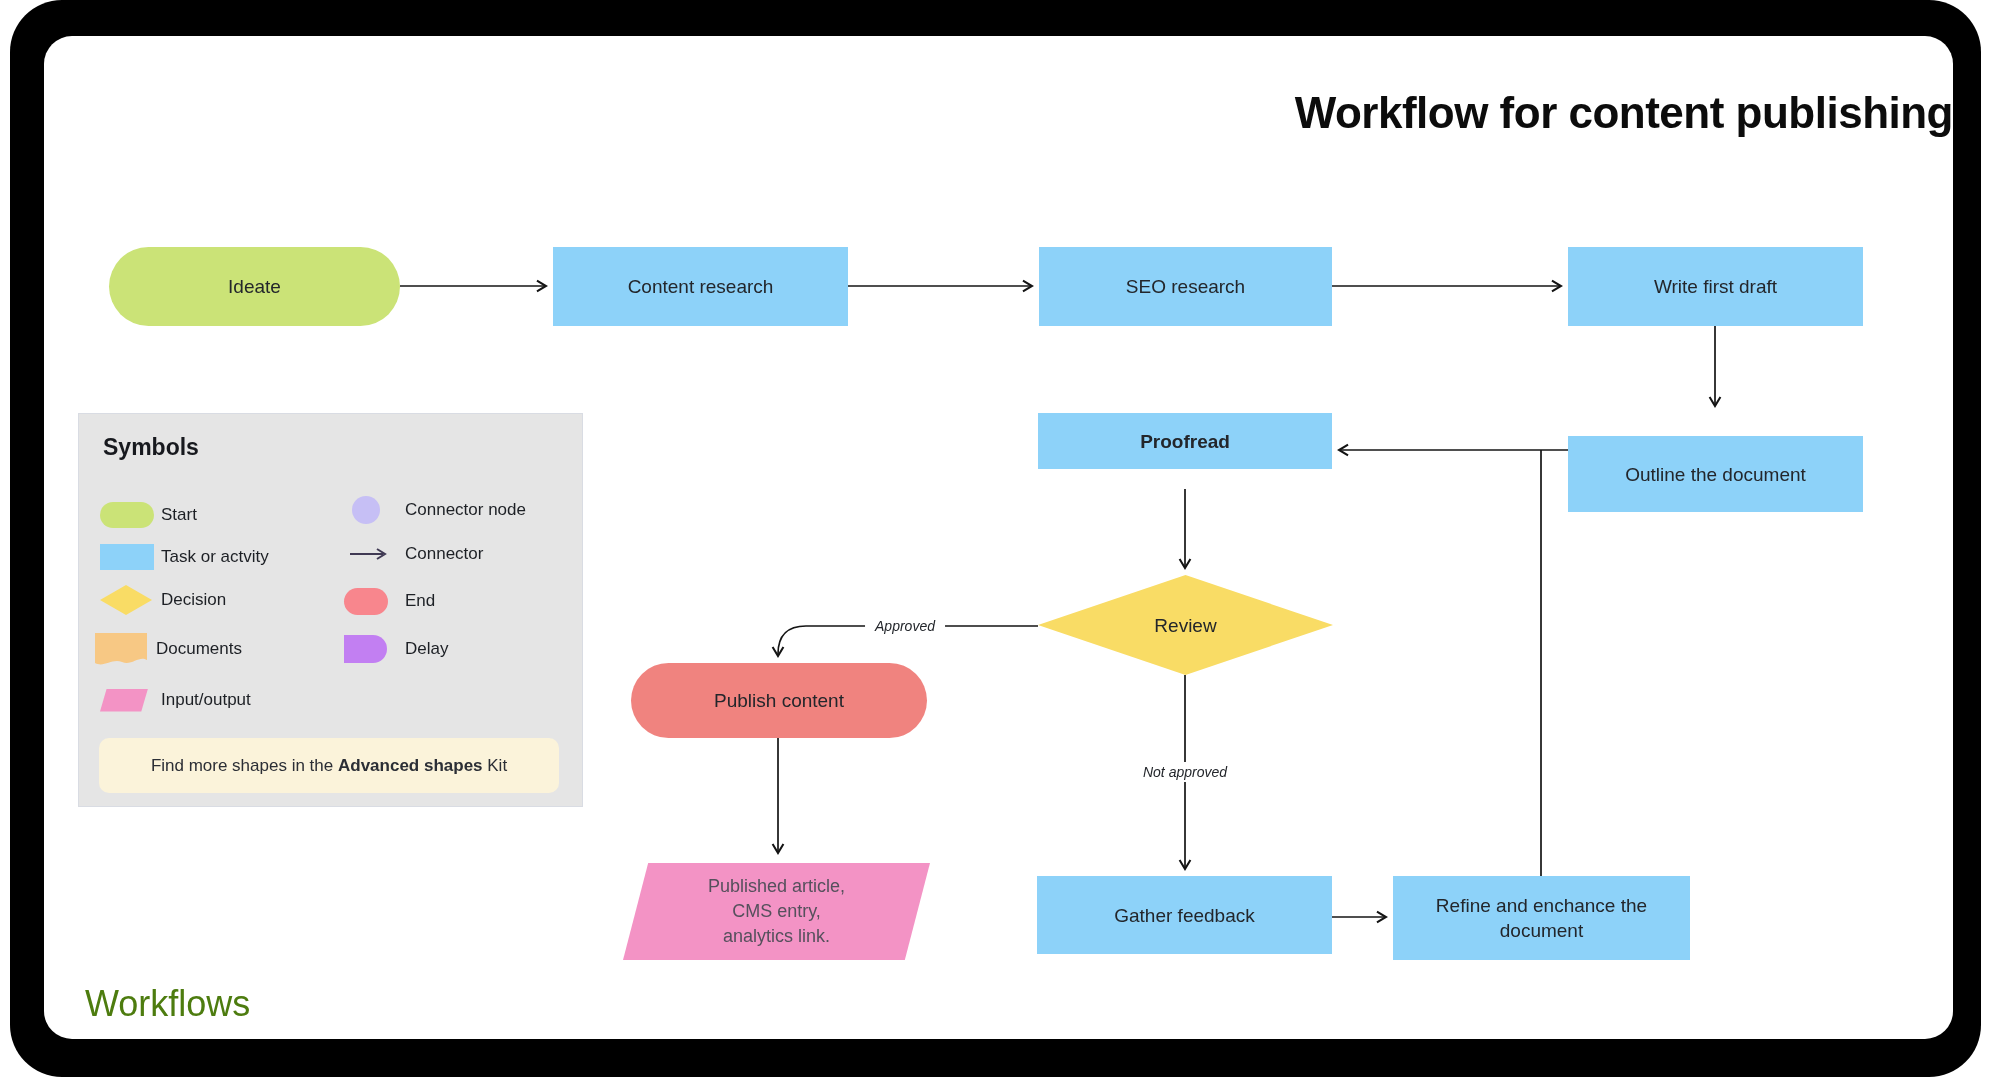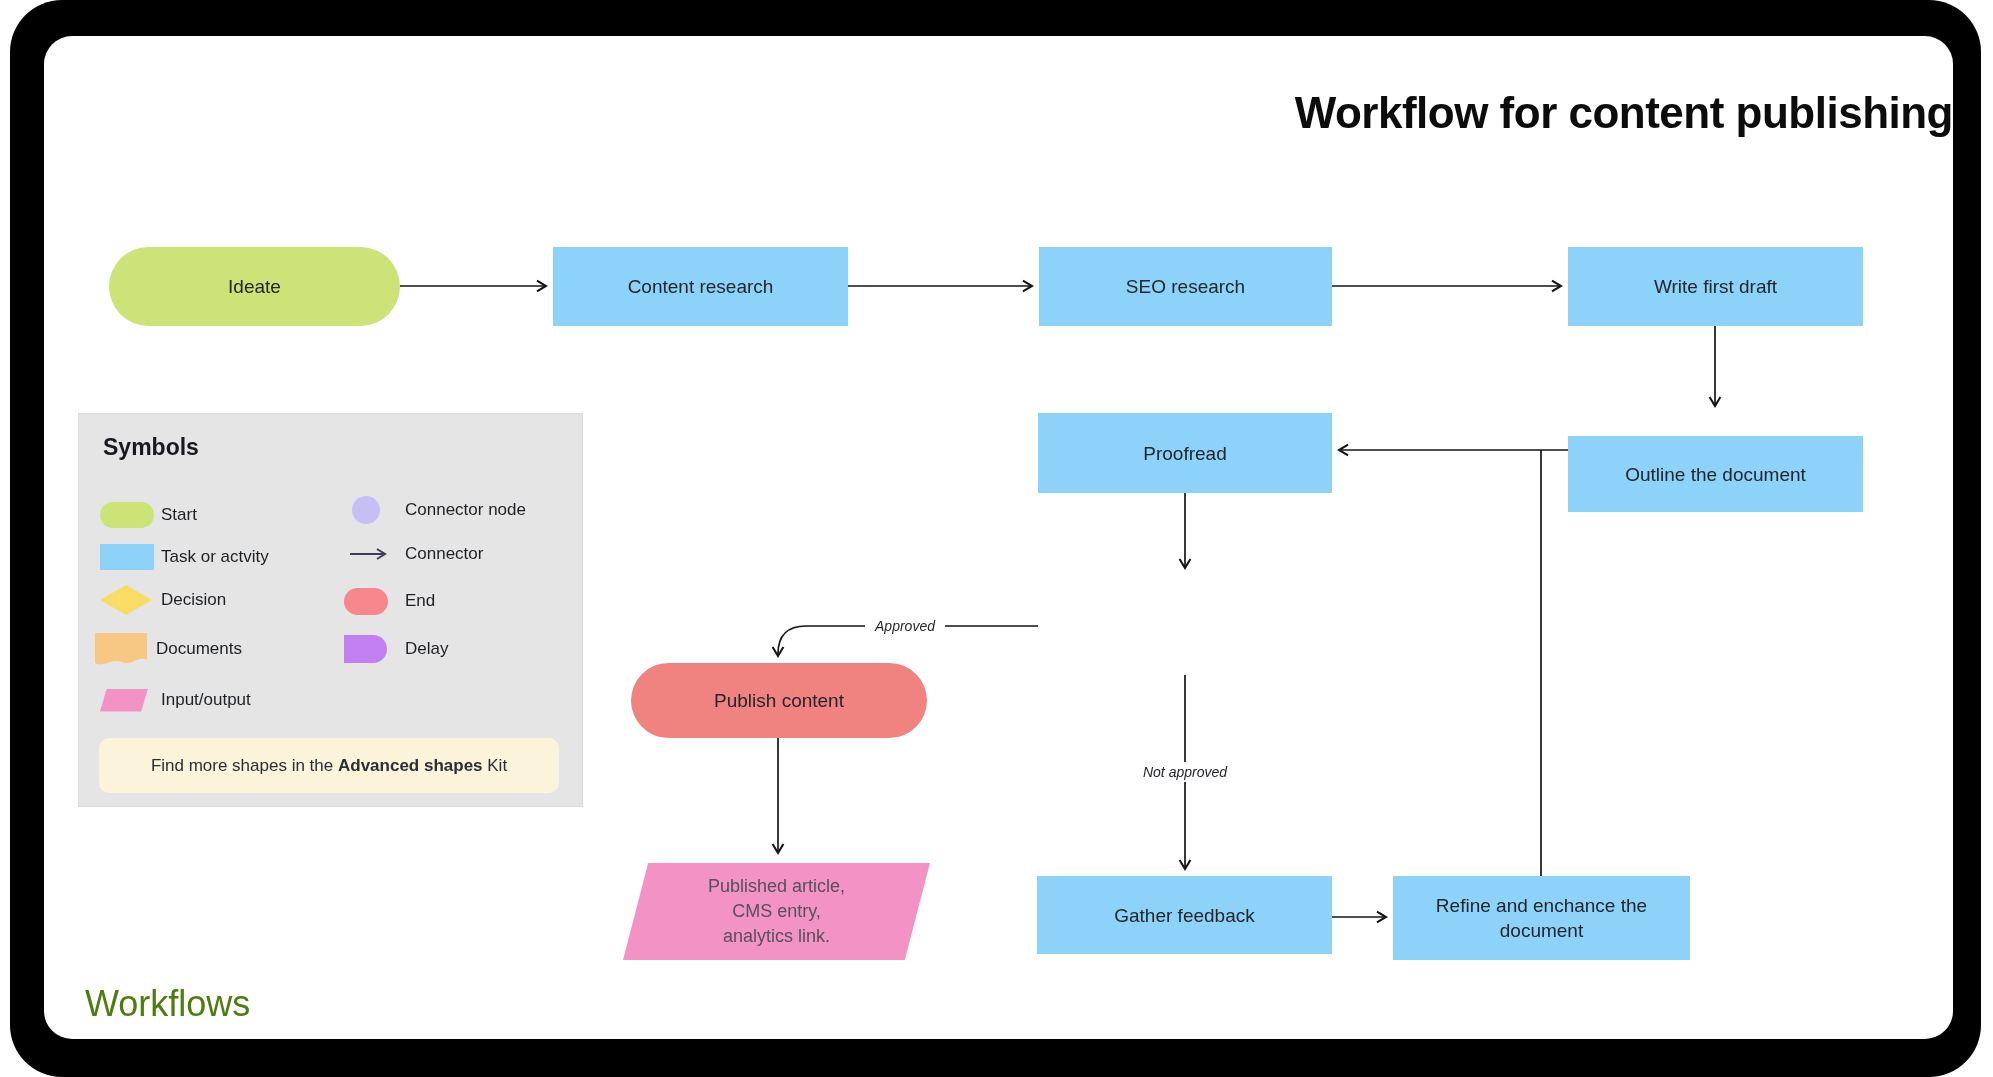--- a/index.html
+++ b/index.html
@@ -18,21 +18,21 @@
   .pill-start{background:var(--green);border-radius:40px;}
   .pill-end{background:var(--publish);border-radius:38px;}
   .diamond{background:var(--yellow);clip-path:polygon(50% 0,100% 50%,50% 100%,0 50%);}
   .para{background:var(--pink);clip-path:polygon(8.2% 0,100% 0,91.8% 100%,0 100%);
         flex-direction:column;color:#55505c;font-size:18px;line-height:25px;}
 
   #n-ideate{left:109px;top:247px;width:291px;height:79px;}
   #n-content{left:553px;top:247px;width:295px;height:79px;}
   #n-seo{left:1039px;top:247px;width:293px;height:79px;}
   #n-write{left:1568px;top:247px;width:295px;height:79px;}
-  #n-proofread{left:1038px;top:413px;width:294px;height:80px;}
+  #n-proofread{left:1038px;top:413px;width:294px;height:56px;font-weight:bold;}
   #n-outline{left:1568px;top:436px;width:295px;height:76px;}
   #n-review{left:1038px;top:575px;width:295px;height:100px;}
   #n-publish{left:631px;top:663px;width:296px;height:75px;}
   #n-para{left:623px;top:863px;width:307px;height:97px;}
   #n-gather{left:1037px;top:876px;width:295px;height:78px;}
   #n-refine{left:1393px;top:876px;width:297px;height:84px;padding:0 14px;box-sizing:border-box;}
 
   
   .edges{position:absolute;left:0;top:0;width:1993px;height:1077px;pointer-events:none;}
   .edge{stroke:var(--line);stroke-width:1.7;fill:none;}
@@ -91,20 +91,21 @@
 
   <div class="edge-label" style="left:905px;top:626px;">Approved</div>
   <div class="edge-label" style="left:1185px;top:772px;">Not approved</div>
 
   <div class="node pill-start" id="n-ideate">Ideate</div>
   <div class="node task" id="n-content">Content research</div>
   <div class="node task" id="n-seo">SEO research</div>
   <div class="node task" id="n-write">Write first draft</div>
   <div class="node task" id="n-proofread">Proofread</div>
   <div class="node task" id="n-outline">Outline the document</div>
+  <div class="node diamond" id="n-review">Review</div>
   <div class="node pill-end" id="n-publish">Publish content</div>
   <div class="node para" id="n-para">
     <div>Published article,</div>
     <div>CMS entry,</div>
     <div>analytics link.</div>
   </div>
   <div class="node task" id="n-gather">Gather feedback</div>
   <div class="node task" id="n-refine">Refine and enchance the document</div>
 
   <div class="legend">

